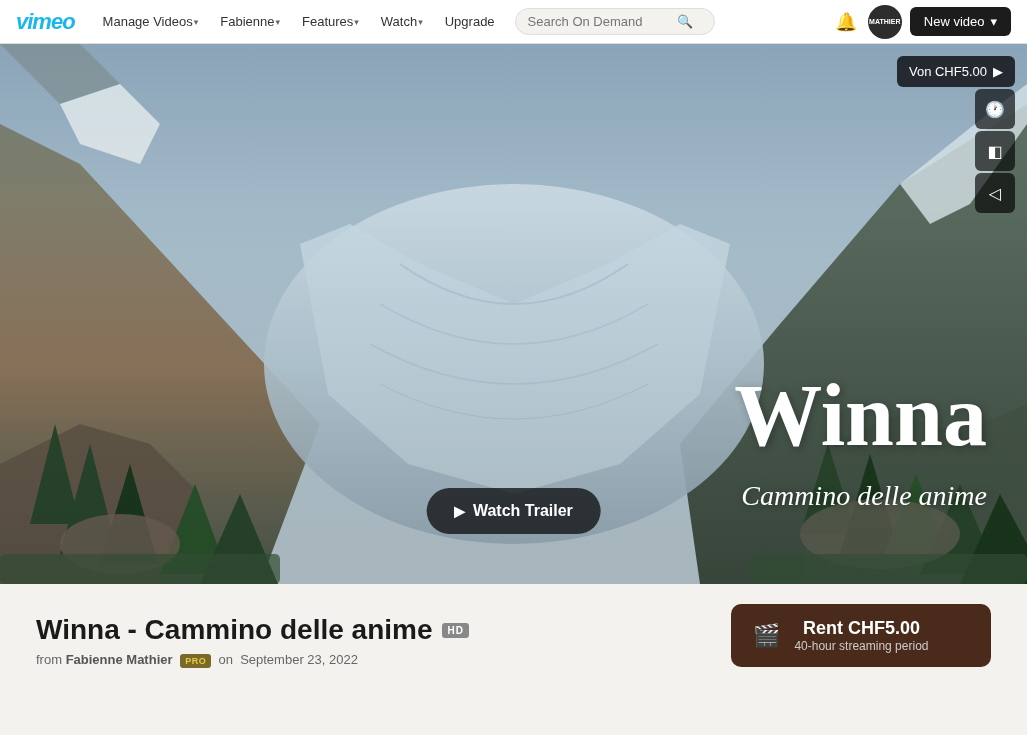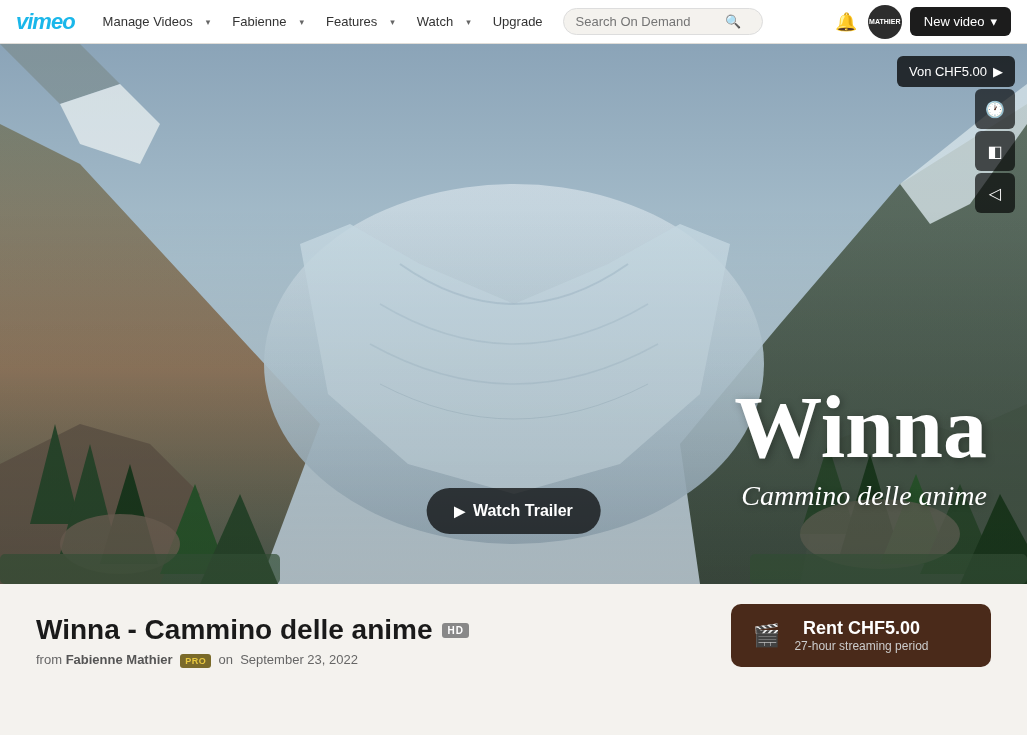--- a/index.html
+++ b/index.html
@@ -7,21 +7,21 @@
 
     
     nav {
       display: flex; align-items: center; background: #fff;
       padding: 0 16px; height: 44px; border-bottom: 1px solid #e0ddd8;
     }
     .nav-logo { font-size: 22px; font-weight: 700; color: #1ab7ea; letter-spacing: -1px; margin-right: 18px; font-style: italic; }
     .nav-links { display: flex; align-items: center; gap: 2px; }
     .nav-link {
       font-size: 13px; color: #333; padding: 6px 10px; border-radius: 4px;
-      cursor: pointer; display: flex; align-items: center; gap: 13px;
+      cursor: pointer; display: flex; align-items: center; gap: 1px;
       white-space: nowrap;
     }
     .nav-link .chevron { font-size: 9px; color: #666; }
     .nav-search {
       margin: 0 10px; flex: 0 0 auto;
       display: flex; align-items: center; background: #f4f2ee;
       border: 1px solid #ddd; border-radius: 20px; padding: 5px 12px;
       width: 200px;
     }
     .nav-search input {
@@ -82,21 +82,21 @@
     }
     .video-main-title {
       font-size: 88px; font-weight: 700; color: #fff;
       font-family: 'Georgia', 'Times New Roman', serif;
       text-shadow: 2px 2px 8px rgba(0,0,0,0.3);
       line-height: 1;
     }
     .video-subtitle {
       font-size: 28px; color: #fff; font-family: 'Georgia', serif;
       font-style: italic; text-shadow: 1px 1px 6px rgba(0,0,0,0.4);
-      margin-top: 8px;
+      margin-top: 20px;
     }
 
     
     .watch-trailer-btn {
       position: absolute; bottom: 50px; left: 50%; transform: translateX(-50%);
       background: rgba(0,0,0,0.7); color: #fff; border: none;
       border-radius: 30px; padding: 14px 28px; font-size: 16px; font-weight: 600;
       cursor: pointer; display: flex; align-items: center; gap: 8px;
     }
     .play-icon { font-size: 14px; }
@@ -295,16 +295,16 @@
       <span class="pro-badge">PRO</span>
       &nbsp;<span>on</span>
       &nbsp;<span>September 23, 2022</span>
     </div>
   </div>
 
   <button class="rent-btn">
     <span class="rent-icon">🎬</span>
     <span class="rent-text">
       <span class="rent-price">Rent CHF5.00</span>
-      <span class="rent-period">27-hour streaming period</span>
+      <span class="rent-period">40-hour streaming period</span>
     </span>
   </button>
 </div>
 
 </body></html>

